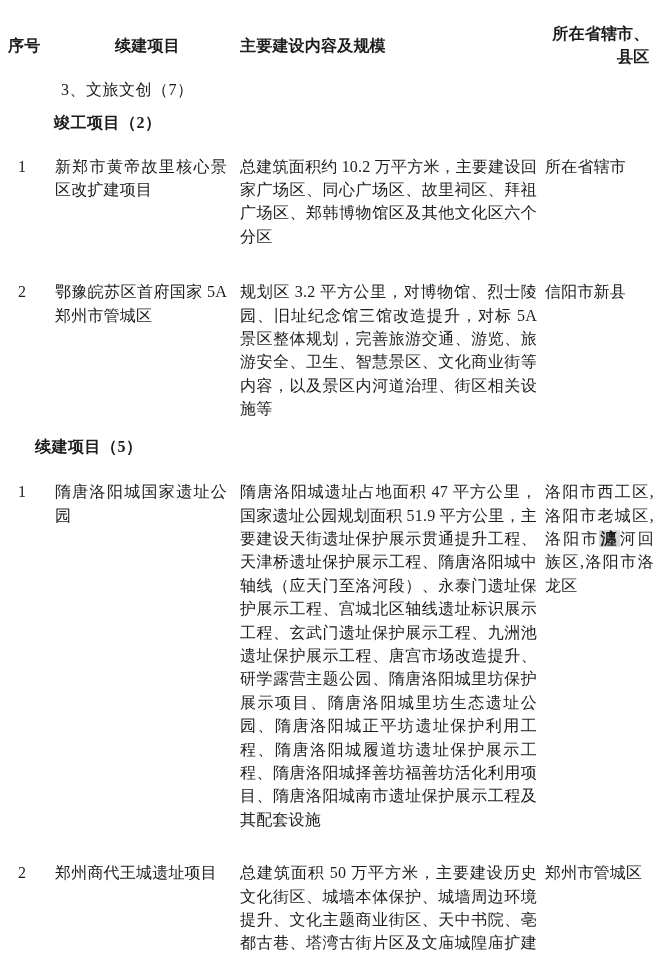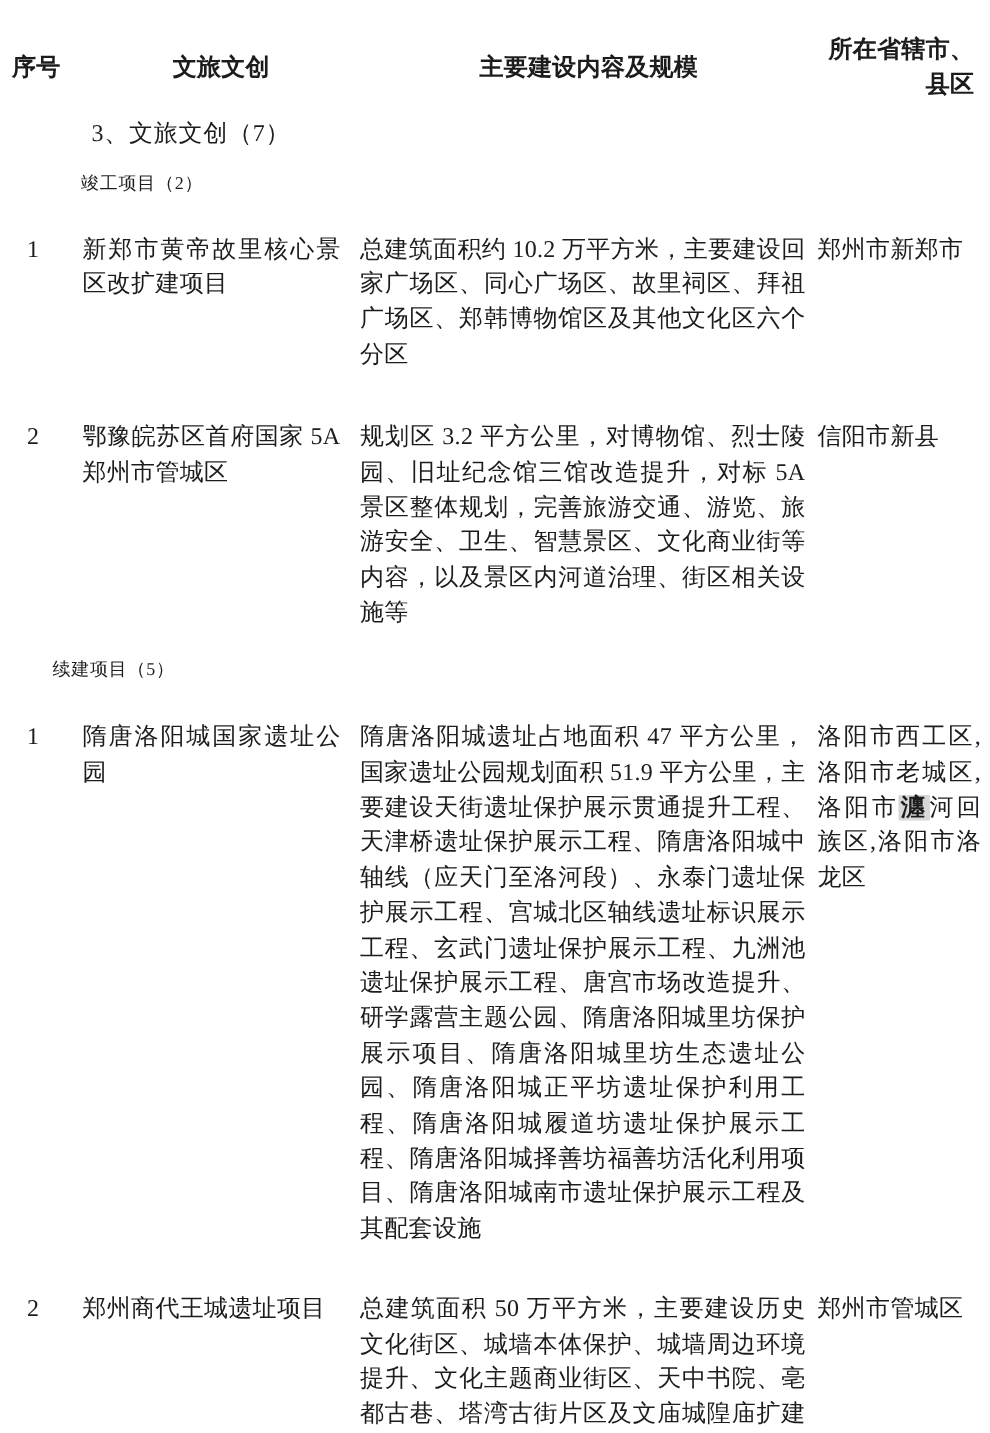--- a/index.html
+++ b/index.html
@@ -31,34 +31,34 @@
     letter-spacing: 0.2px;
   }
   
   .thead {
     align-items: center;
     font-family: "Liberation Sans", "DejaVu Sans", sans-serif;
     font-weight: bold;
   }
   .th-no   { text-align: left; }
   .th-name { text-align: center; }
-  .th-content { text-align: center; }
+  .th-content { }
   .th-loc  { text-align: right; max-width: 100px; justify-self: center; }
   
   .section-title {
     margin: 9px 0 0 53px;
     font-weight: normal;
     font-size: 16px;
     line-height: 23.4px;
     letter-spacing: 0.5px;
   }
   .group-title {
     margin-left: 46px;
-    font-weight: normal;
-    font-size: 12px;
+    font-weight: bold;
+    font-size: 16px;
     line-height: 23.4px;
     letter-spacing: 0.5px;
   }
   
   .c-no { padding-left: 10px; }
   .c-name { padding-right: 13px; text-align: justify; text-justify: inter-character; }
   .c-content { padding-right: 8px; text-align: justify; text-justify: inter-character; }
   .c-loc { text-align: justify; text-justify: inter-character; }
   
   .mt-10 { margin-top: 10px; }
@@ -74,34 +74,34 @@
     padding: 0 1px;
   }
 </style>
 </head>
 <body>
 
 <div class="page">
 
   <div class="grid-row thead">
     <div class="cell th-no">序号</div>
-    <div class="cell th-name">文旅文创</div>
+    <div class="cell th-name">续建项目</div>
     <div class="cell th-content">主要建设内容及规模</div>
     <div class="cell th-loc">所在省辖市、县区</div>
   </div>
 
   <div class="section-title">3、文旅文创（7）</div>
 
   <div class="group-title mt-10">竣工项目（2）</div>
 
   <div class="grid-row mt-20">
     <div class="cell c-no">1</div>
     <div class="cell c-name">新郑市黄帝故里核心景区改扩建项目</div>
     <div class="cell c-content">总建筑面积约 10.2 万平方米，主要建设回家广场区、同心广场区、故里祠区、拜祖广场区、郑韩博物馆区及其他文化区六个分区</div>
-    <div class="cell c-loc">郑州市新郑市</div>
+    <div class="cell c-loc">所在省辖市</div>
   </div>
 
   <div class="grid-row mt-32">
     <div class="cell c-no">2</div>
     <div class="cell c-name">鄂豫皖苏区首府国家 5A 郑州市管城区</div>
     <div class="cell c-content">规划区 3.2 平方公里，对博物馆、烈士陵园、旧址纪念馆三馆改造提升，对标 5A 景区整体规划，完善旅游交通、游览、旅游安全、卫生、智慧景区、文化商业街等内容，以及景区内河道治理、街区相关设施等</div>
     <div class="cell c-loc">信阳市新县</div>
   </div>
 
   <div class="group-title mt-14">续建项目（5）</div>

